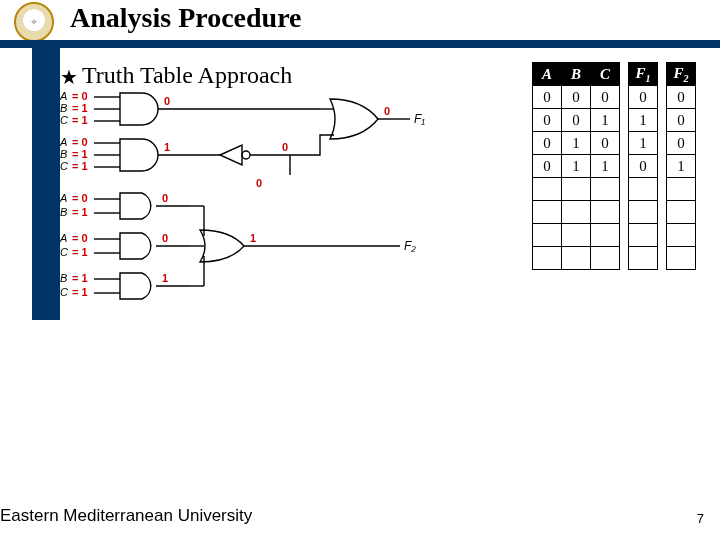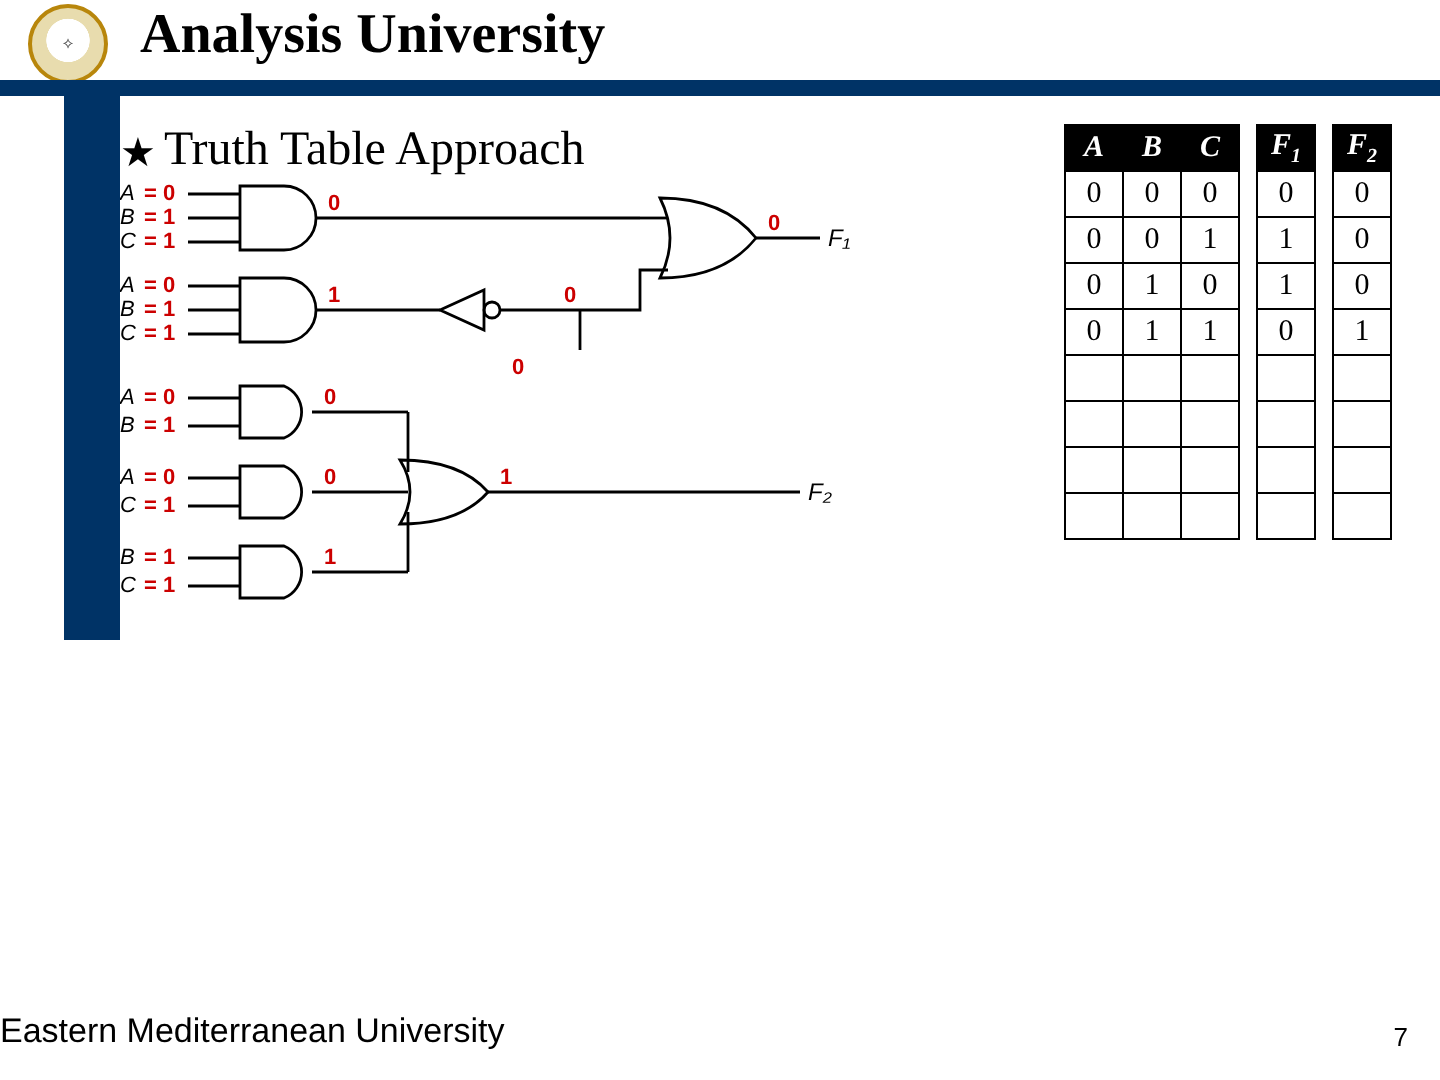--- a/index.html
+++ b/index.html
@@ -125,21 +125,21 @@
     color: #000;
   }
 </style>
 </head>
 <body>
 
 <div class="logo">⟡</div>
 <div class="top-blue-bar"></div>
 <div class="side-blue-bar"></div>
 
-<div class="title">Analysis University</div>
+<div class="title">Analysis Procedure</div>
 
 <div class="subtitle">
   <span class="star">★</span><span>Truth Table Approach</span>
 </div>
 
 <svg class="circuit-stage" viewBox="0 0 380 280">
   <style>
     .w { stroke:#000; stroke-width:1.4; fill:none; }
     .lbl { font-size:11px; font-style:italic; }
     .val { font-size:11px; fill:#c00; font-weight:bold; font-family:Arial,sans-serif; }

